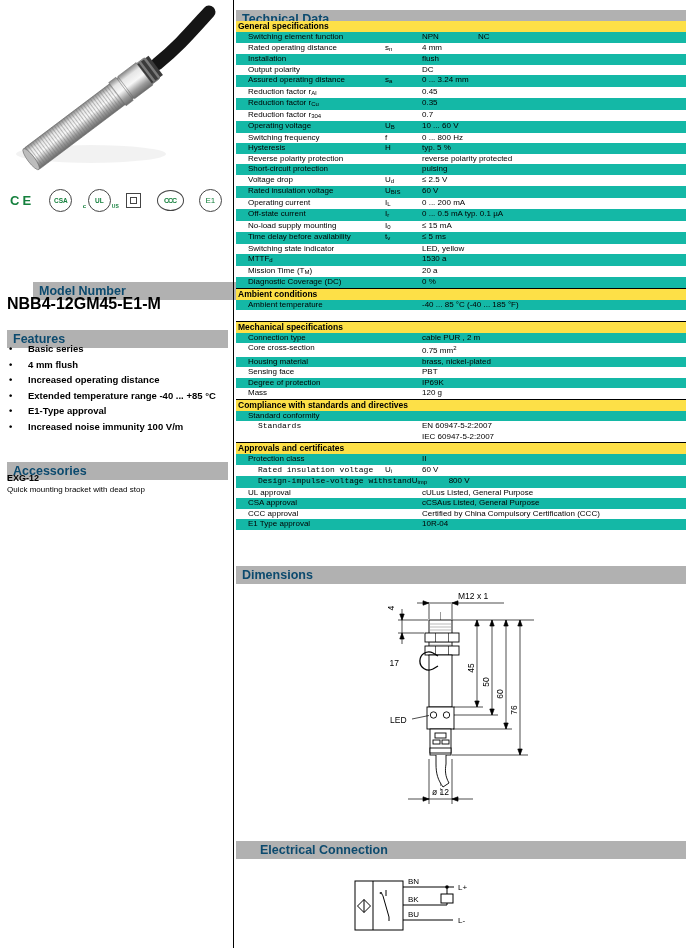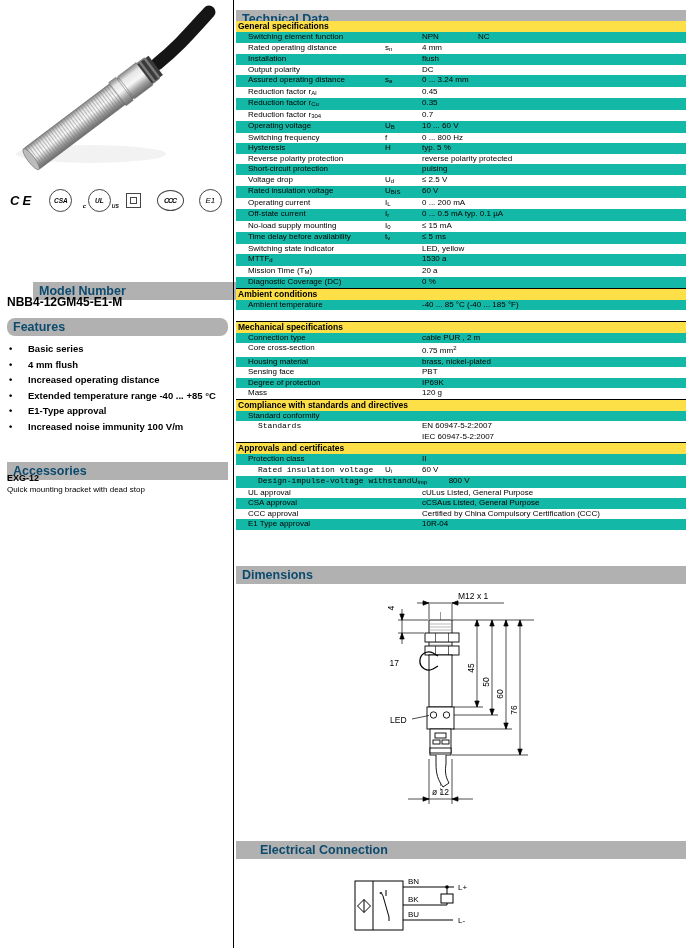--- a/index.html
+++ b/index.html
@@ -3,33 +3,33 @@
 <meta charset="utf-8">
 <style>
   html,body{margin:0;padding:0;background:#fff;}
   body{font-family:"Liberation Sans","DejaVu Sans",sans-serif;color:#000;}
   .page{position:relative;width:689px;height:948px;background:#fff;overflow:hidden;}
   .divider{position:absolute;left:233px;top:0;width:1px;height:948px;background:#000;}
   
   .left-col{position:absolute;left:0;top:0;width:233px;height:948px;}
   .photo{position:absolute;left:6px;top:2px;width:222px;height:178px;}
   .certs{position:absolute;left:10px;top:186px;width:212px;height:28px;display:flex;align-items:center;justify-content:space-between;}
-  .cert{display:inline-flex;align-items:center;justify-content:center;color:#000000;font-style:italic;}
+  .cert{display:inline-flex;align-items:center;justify-content:center;color:#15803d;}
   .cert-ce{font-size:13px;font-weight:bold;letter-spacing:3px;}
   .cert-circle{width:21px;height:21px;border:1.6px solid #444;border-radius:50%;font-size:6.5px;font-weight:bold;}
   .cert-ul{position:relative;}
   .cert-ul .pre{position:absolute;left:-6px;bottom:2px;font-size:6px;font-weight:bold;}
   .cert-ul .suf{position:absolute;right:-9px;bottom:2px;font-size:5px;font-weight:bold;}
   .cert-sq{width:13px;height:13px;border:1.6px solid #444;display:flex;align-items:center;justify-content:center;}
   .cert-sq .inner{width:5px;height:5px;border:1.4px solid #444;}
   .cert-ccc{width:25px;height:19px;border:1.6px solid #444;border-radius:50%;font-size:7px;font-weight:bold;letter-spacing:-1px;}
   .cert-e1{width:21px;height:21px;border:1.4px solid #444;border-radius:50%;font-size:8px;}
   .hbar{background:#b1b1b1;color:#0c4a6e;font-weight:bold;font-size:12.5px;line-height:18px;height:18px;padding-left:6px;box-sizing:border-box;}
   .lbar{position:absolute;left:7px;width:221px;}
-  .model-no{position:absolute;left:7px;top:295px;font-size:12px;font-weight:bold;}
+  .model-no{position:absolute;left:7px;top:295px;font-size:16px;font-weight:bold;}
   .features{position:absolute;left:7px;top:343px;width:218px;list-style:none;margin:0;padding:0;}
   .features li{position:relative;padding-left:21px;font-size:9.5px;font-weight:bold;line-height:11.5px;margin-bottom:4px;}
   .features li::before{content:"\2022";position:absolute;left:2px;top:0;}
   .acc-name{position:absolute;left:7px;top:473px;font-size:9px;font-weight:bold;}
   .acc-desc{position:absolute;left:7px;top:485px;font-size:8px;}
   
   .right-col{position:absolute;left:234px;top:0;width:453px;height:948px;}
   .rbar{position:absolute;left:2px;width:450px;}
   #tech-table{position:absolute;left:2px;top:21px;width:450px;}
   .tsect{font-weight:bold;font-size:8.5px;line-height:11px;border-top:1px solid #000;padding-left:2px;background:#fde047;}
@@ -94,21 +94,21 @@
       <span class="cert cert-sq">
           <span class="inner"></span>
         </span>
       <span class="cert cert-ccc">CCC</span>
       <span class="cert cert-e1">E1</span>
     </div>
 
     <h2 class="hbar lbar" style="top:272px;margin-left:26px;">Model Number</h2>
     <div class="model-no">NBB4-12GM45-E1-M</div>
 
-    <h2 class="hbar lbar" style="top:308px;border-radius:8px;">Features</h2>
+    <h2 class="hbar lbar" style="top:320px;">Features</h2>
     <ul class="features">
         <li>Basic series</li>
         <li>4 mm flush</li>
         <li>Increased operating distance</li>
         <li>Extended temperature range -40 ... +85 °C</li>
         <li>E1-Type approval</li>
         <li>Increased noise immunity 100 V/m</li>
       </ul>
 
     <h2 class="hbar lbar" style="top:452px;">Accessories</h2>

